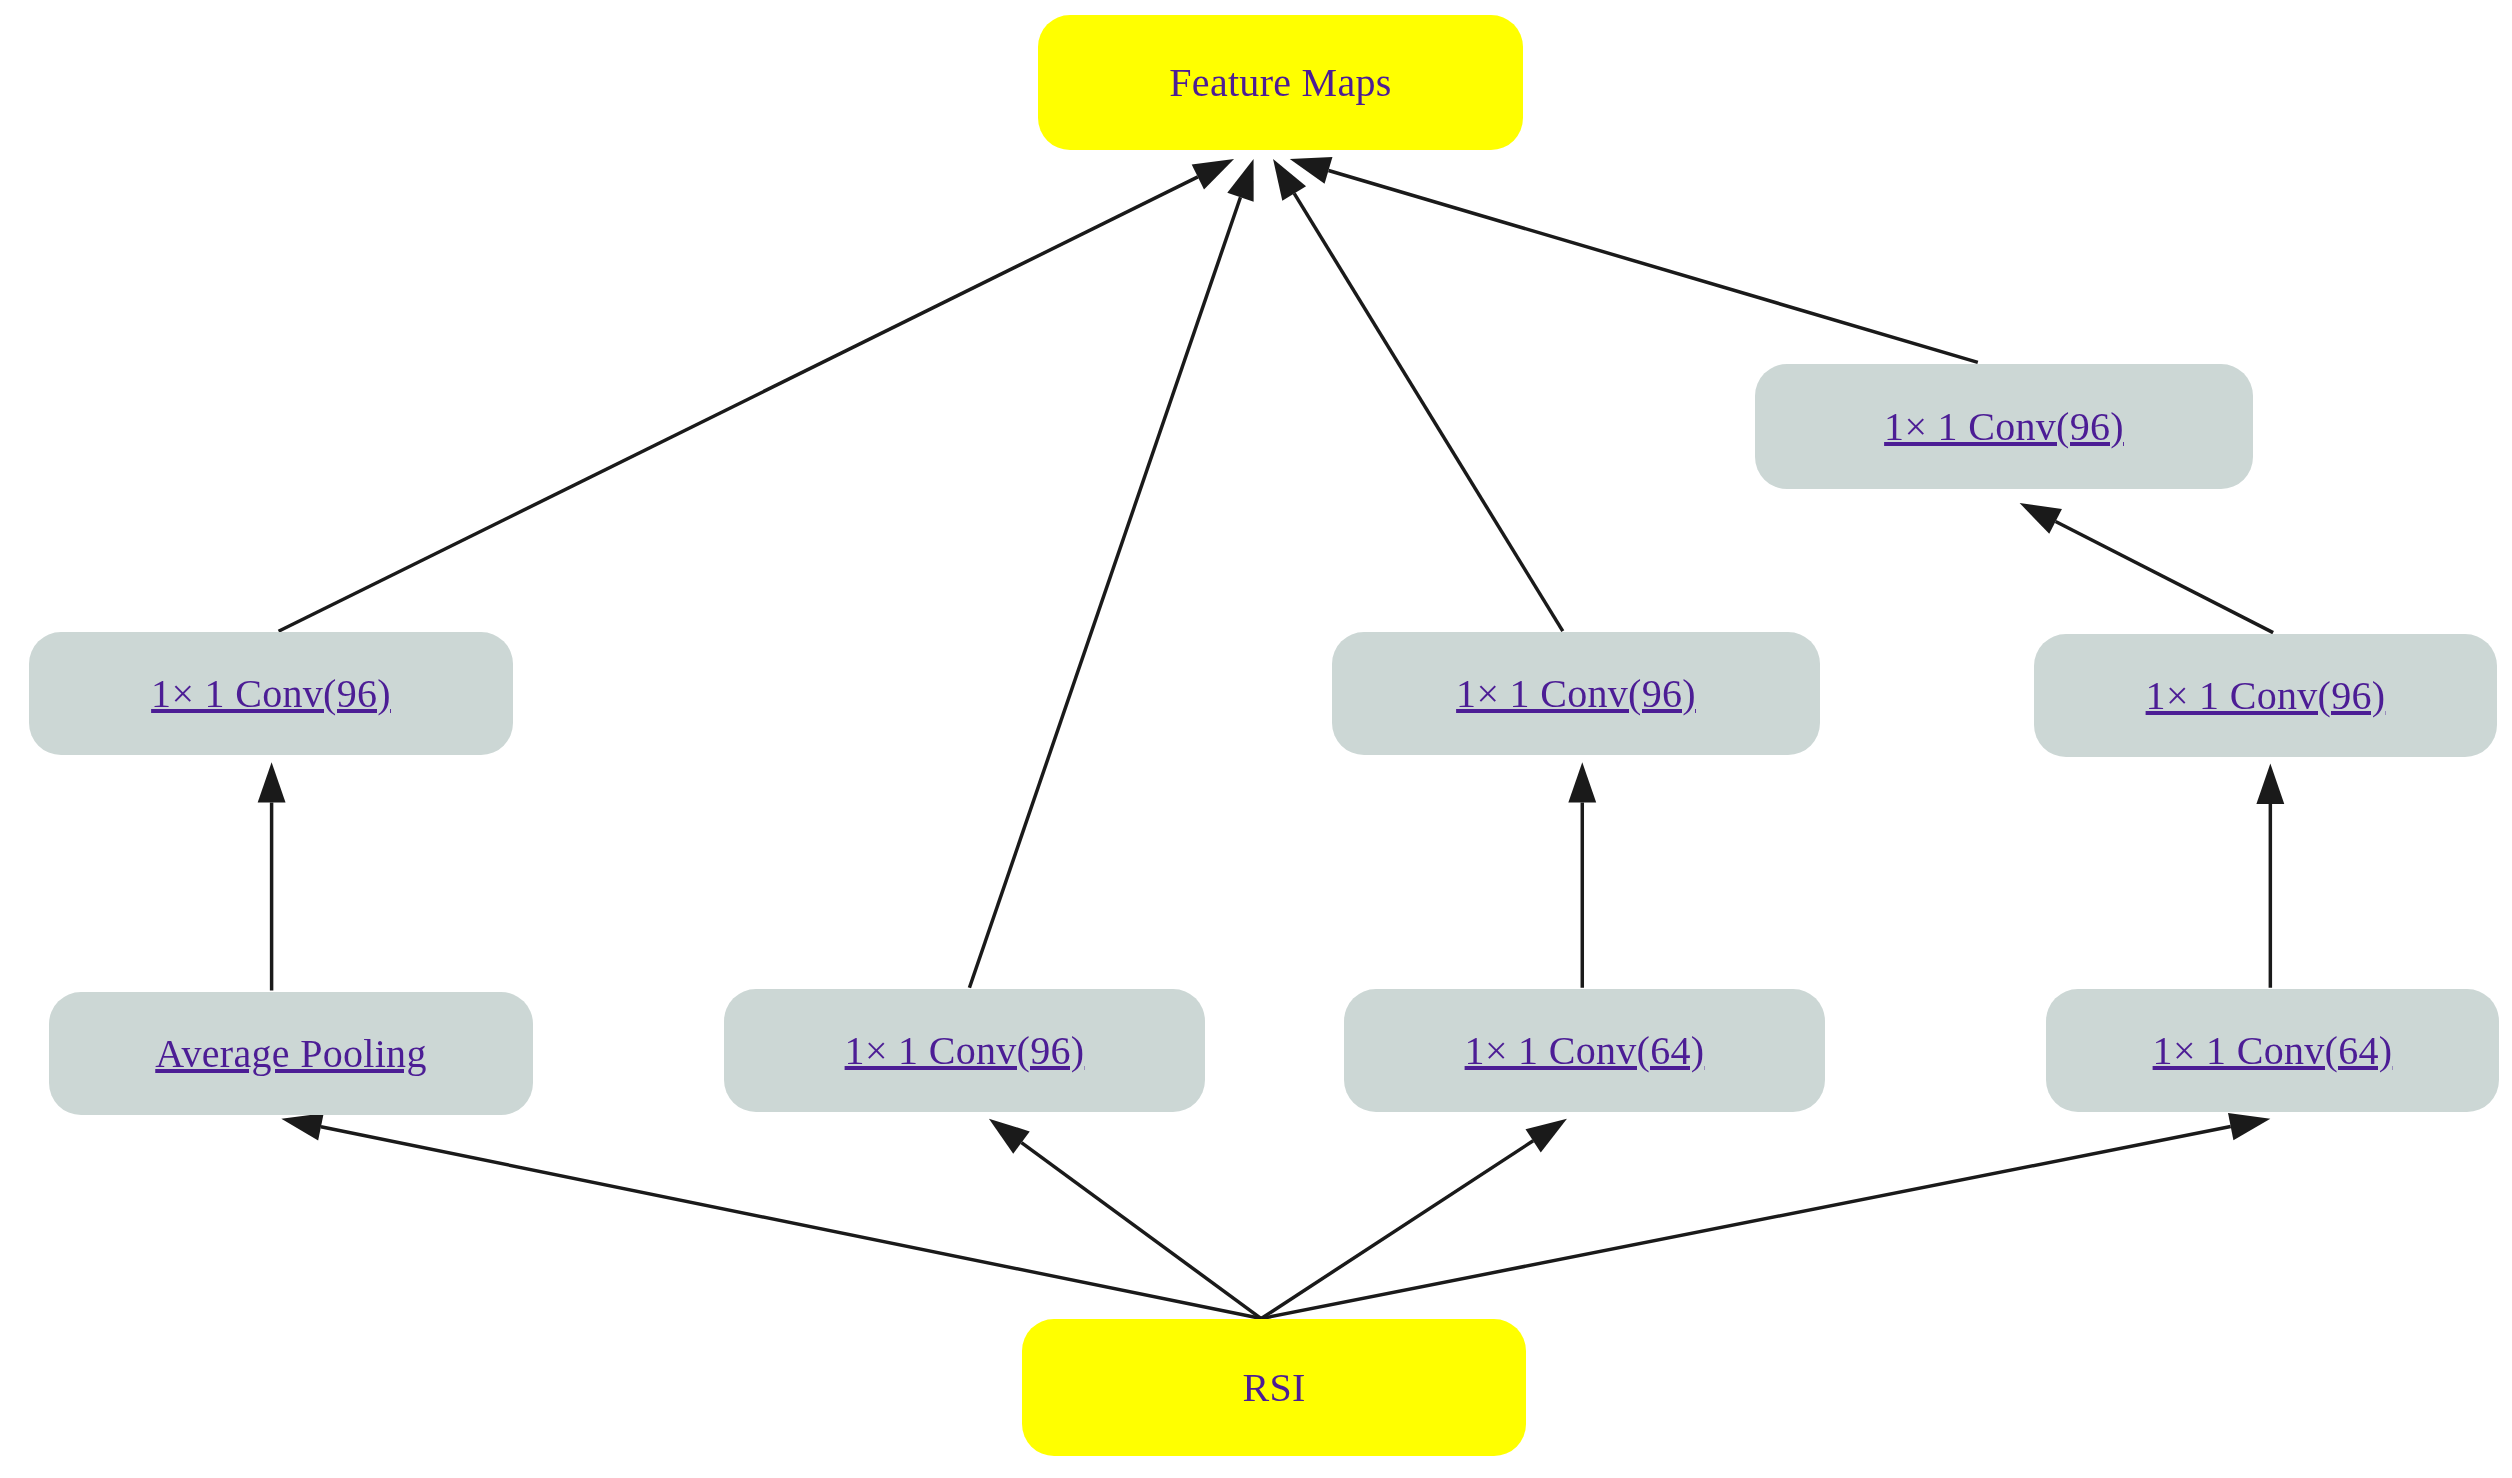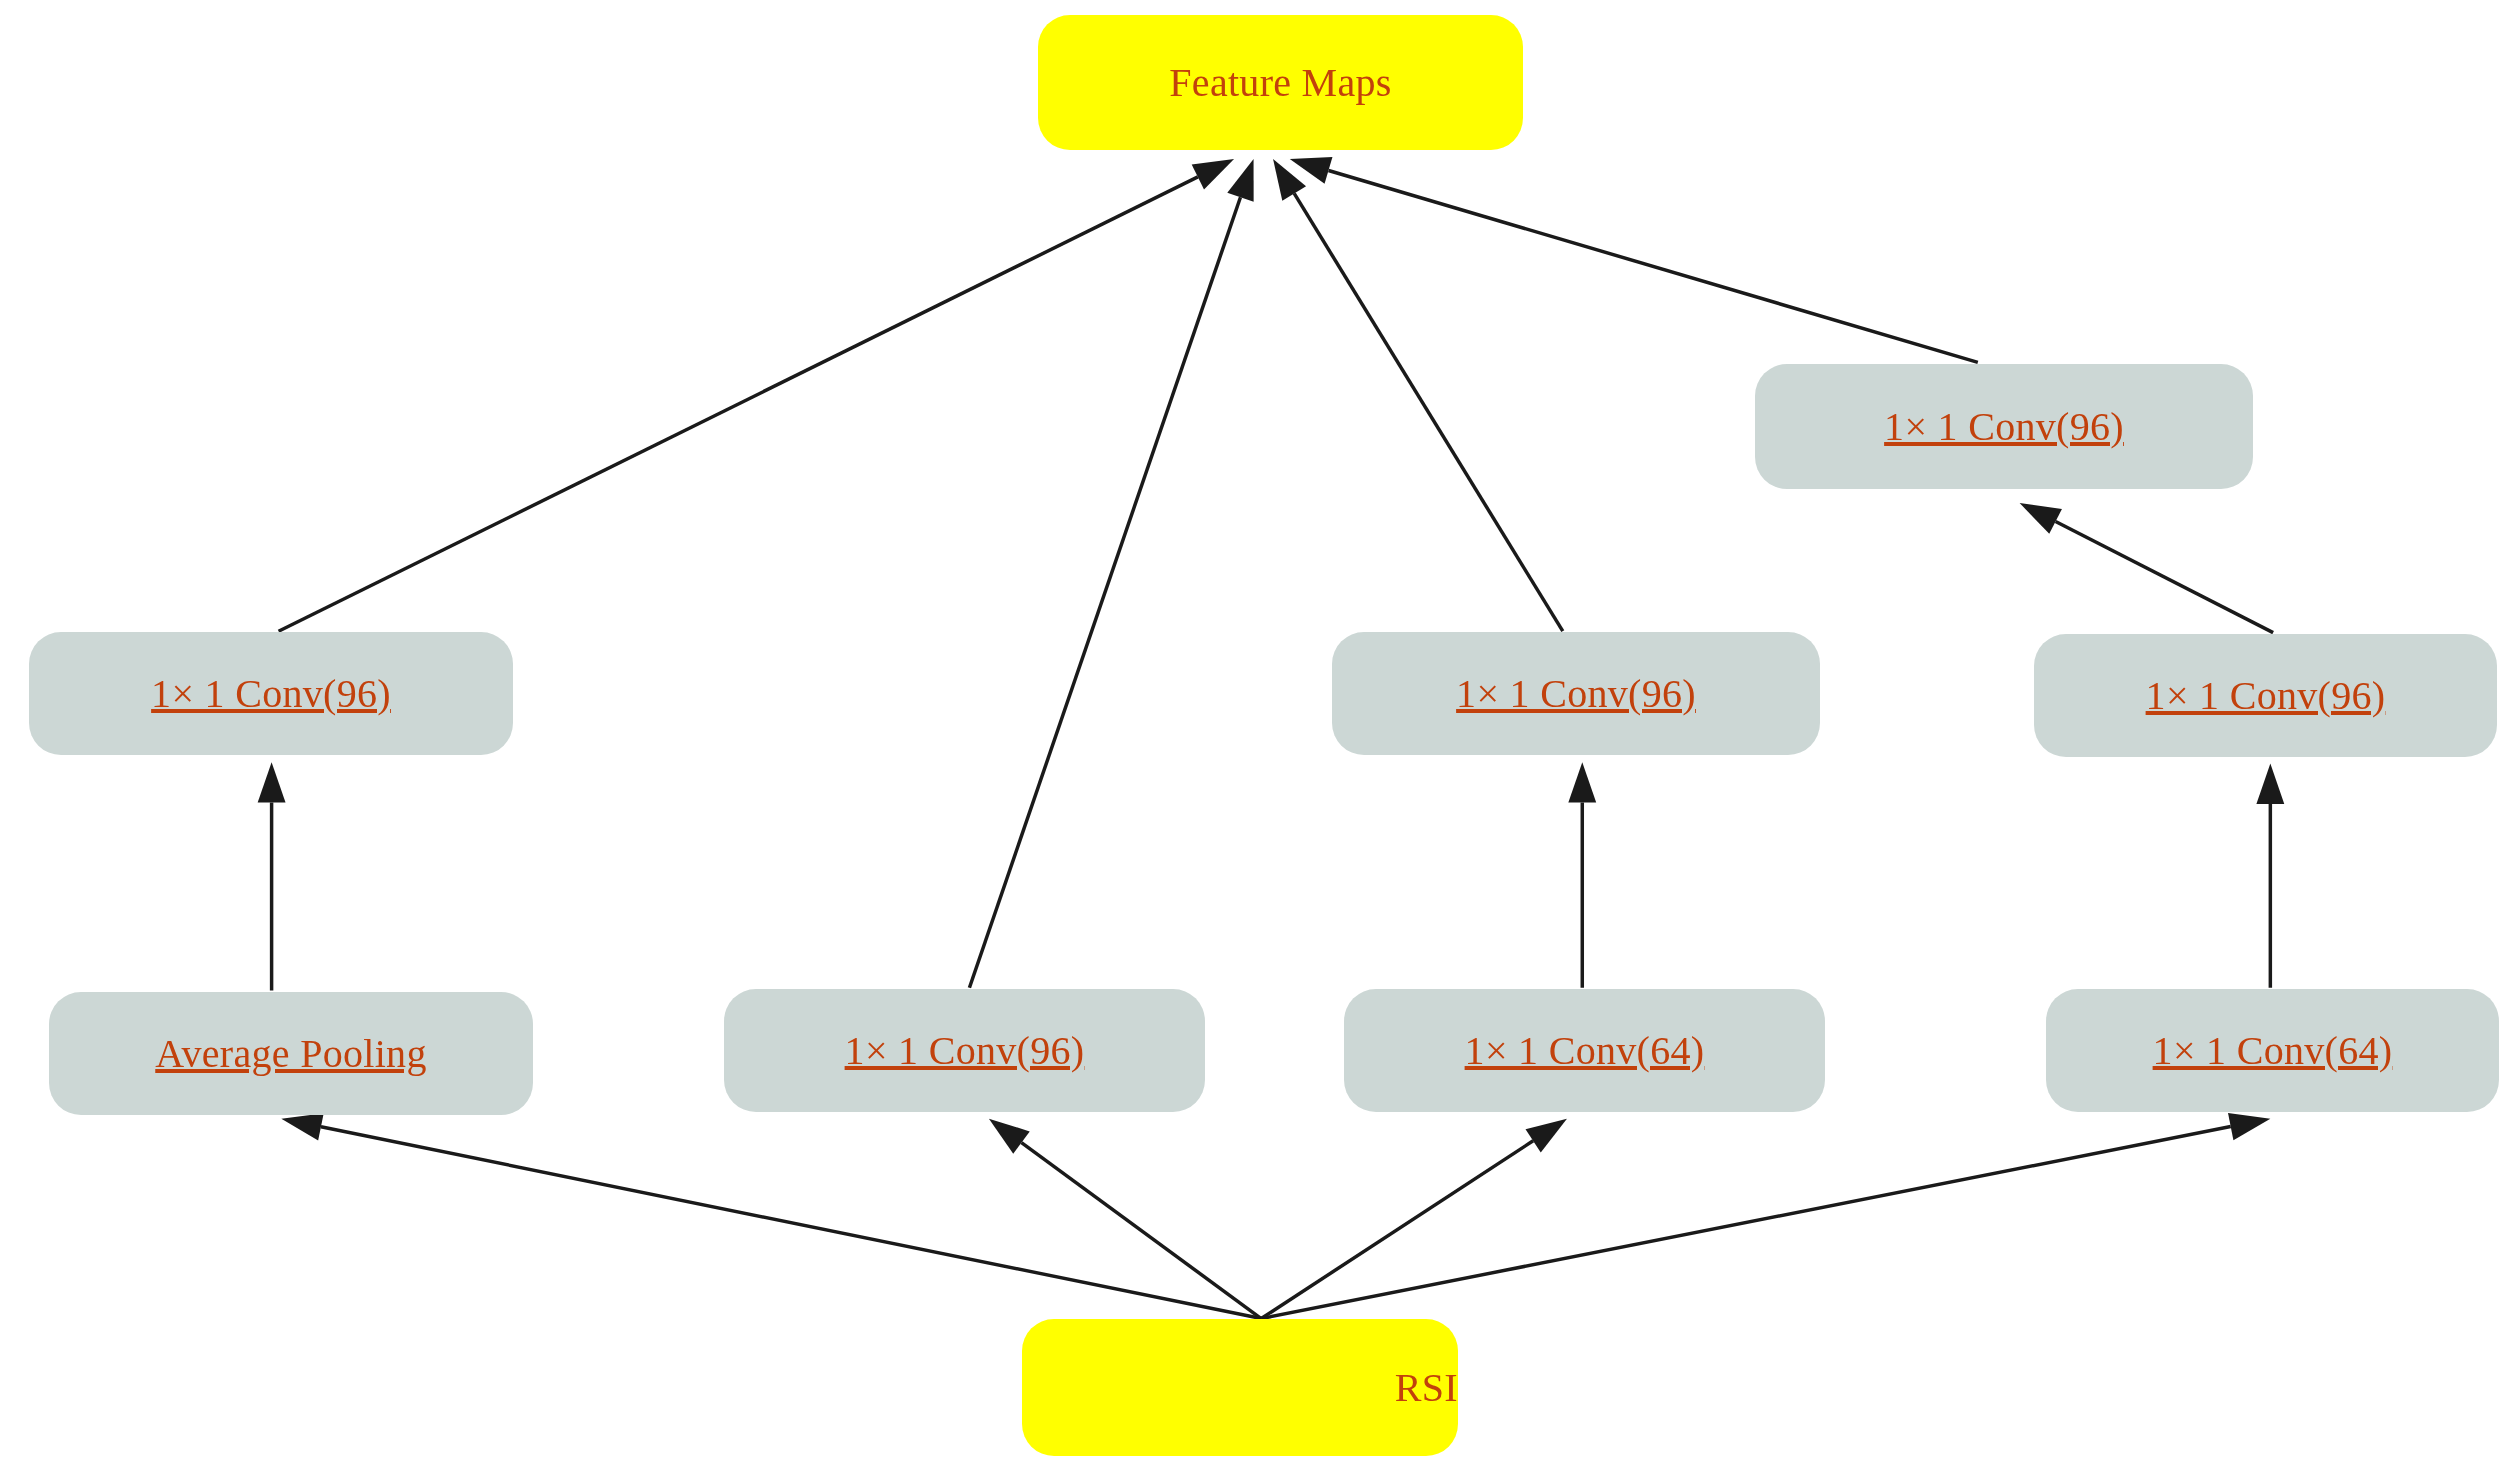--- a/index.html
+++ b/index.html
@@ -24,21 +24,21 @@
     pointer-events: none;
   }
   .node {
     position: absolute;
     box-sizing: border-box;
     display: flex;
     align-items: center;
     justify-content: center;
     text-align: center;
     border-radius: 32px;
-    color: #c2410c;
+    color: #4c1d95;
     font-size: 40px;
     line-height: 1.1;
     letter-spacing: 0.3px;
     white-space: nowrap;
   }
   .node.process { background: #ccd7d5; text-decoration: underline; }
   .node.terminal { background: #ffff00; }
 </style>
 </head>
 <body>
@@ -125,18 +125,18 @@
     </div>
 
   <div class="node process" style="left: 1344px; top: 989px; width: 481px; height: 123px; background: rgb(204, 215, 213);">
       <span>1× 1 Conv(64)</span>
     </div>
 
   <div class="node process" style="left: 2046px; top: 989px; width: 453px; height: 123px; background: rgb(204, 215, 213);">
       <span>1× 1 Conv(64)</span>
     </div>
 
-  <div class="node terminal" style="left: 1022px; top: 1319px; width: 436px; height: 137px; background: rgb(255, 255, 0); justify-content: flex-end;">
+  <div class="node terminal" style="left: 1022px; top: 1319px; width: 504px; height: 137px; background: rgb(255, 255, 0);">
       <span>RSI</span>
     </div>
 
 </div>
 
 
 </body></html>

